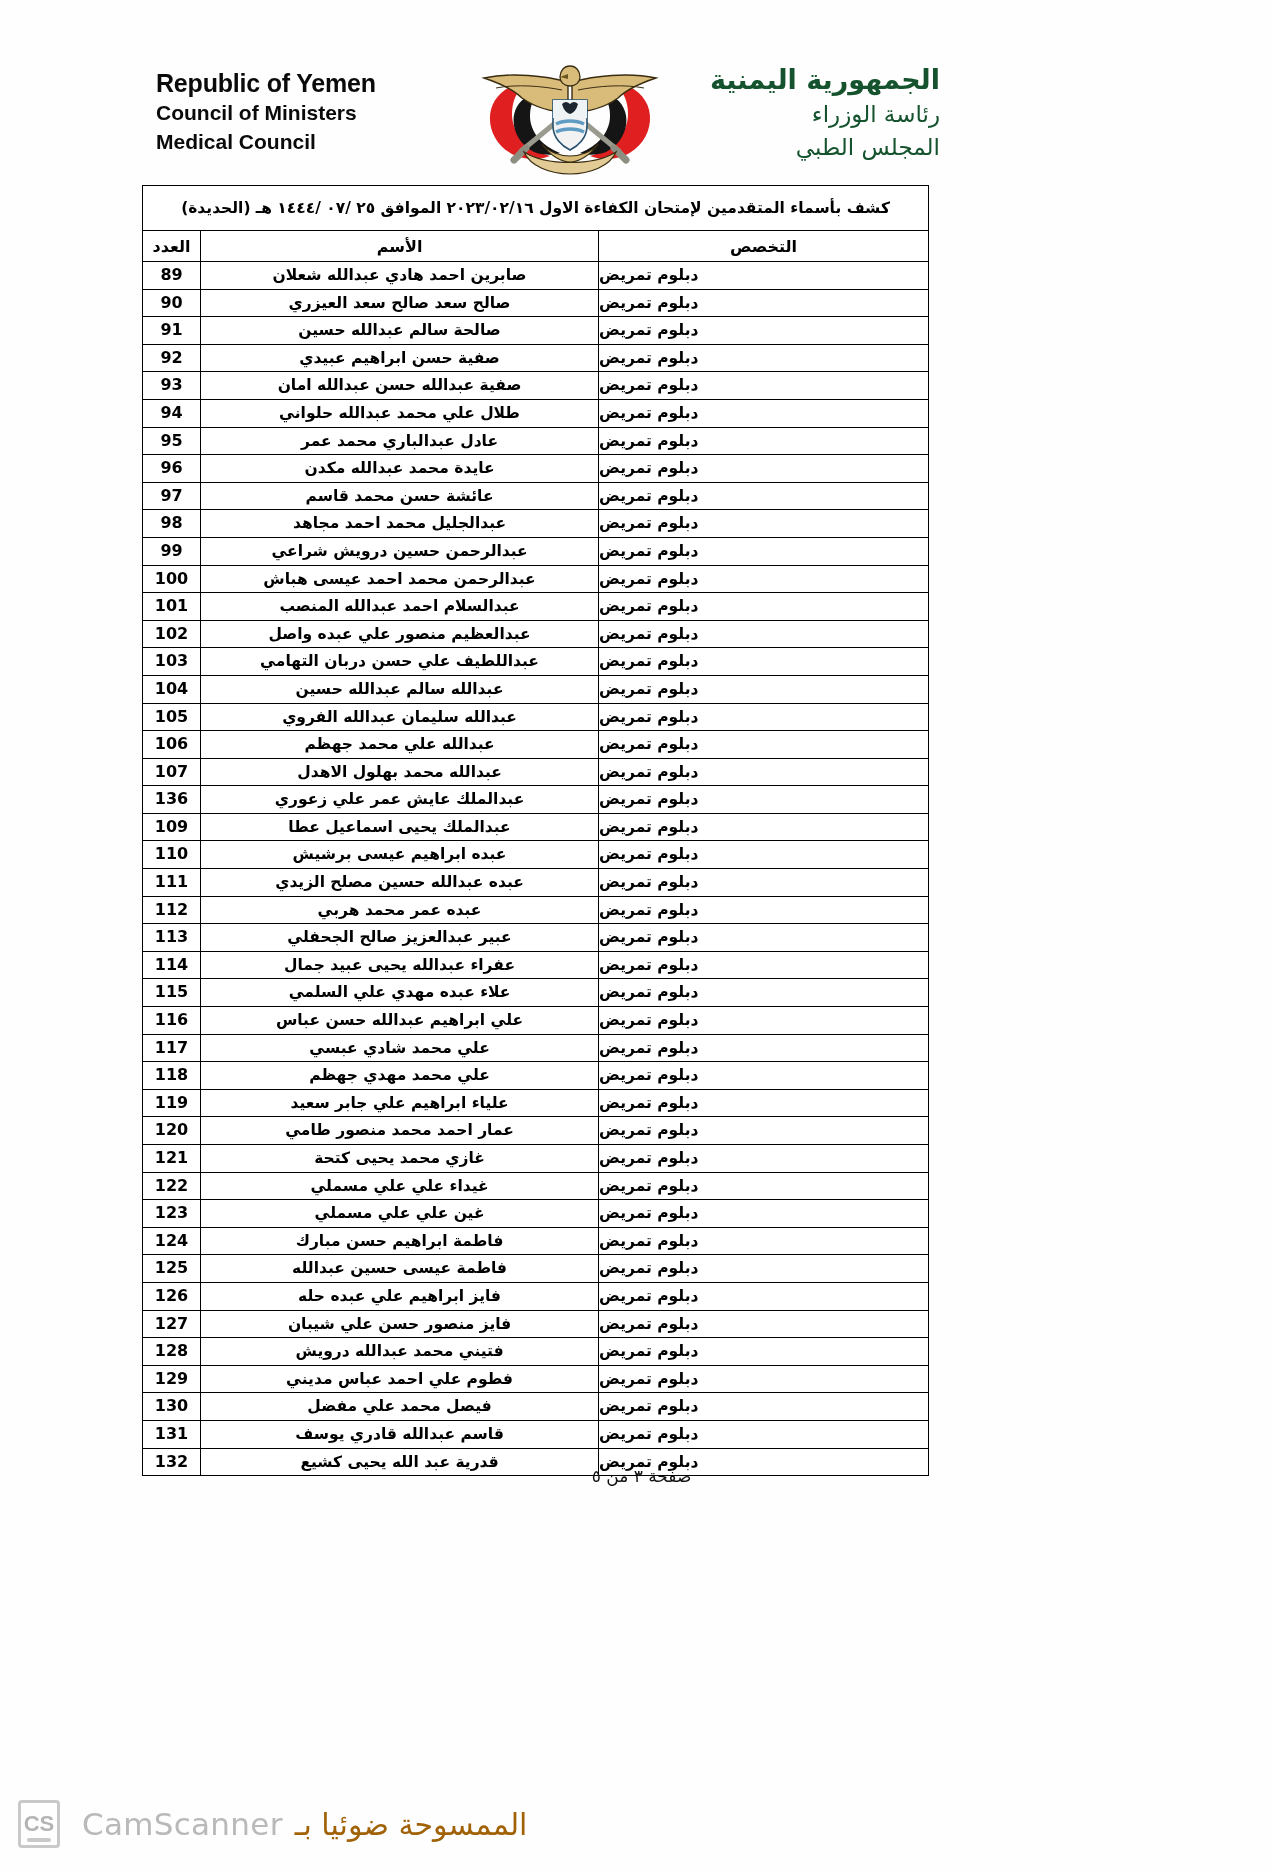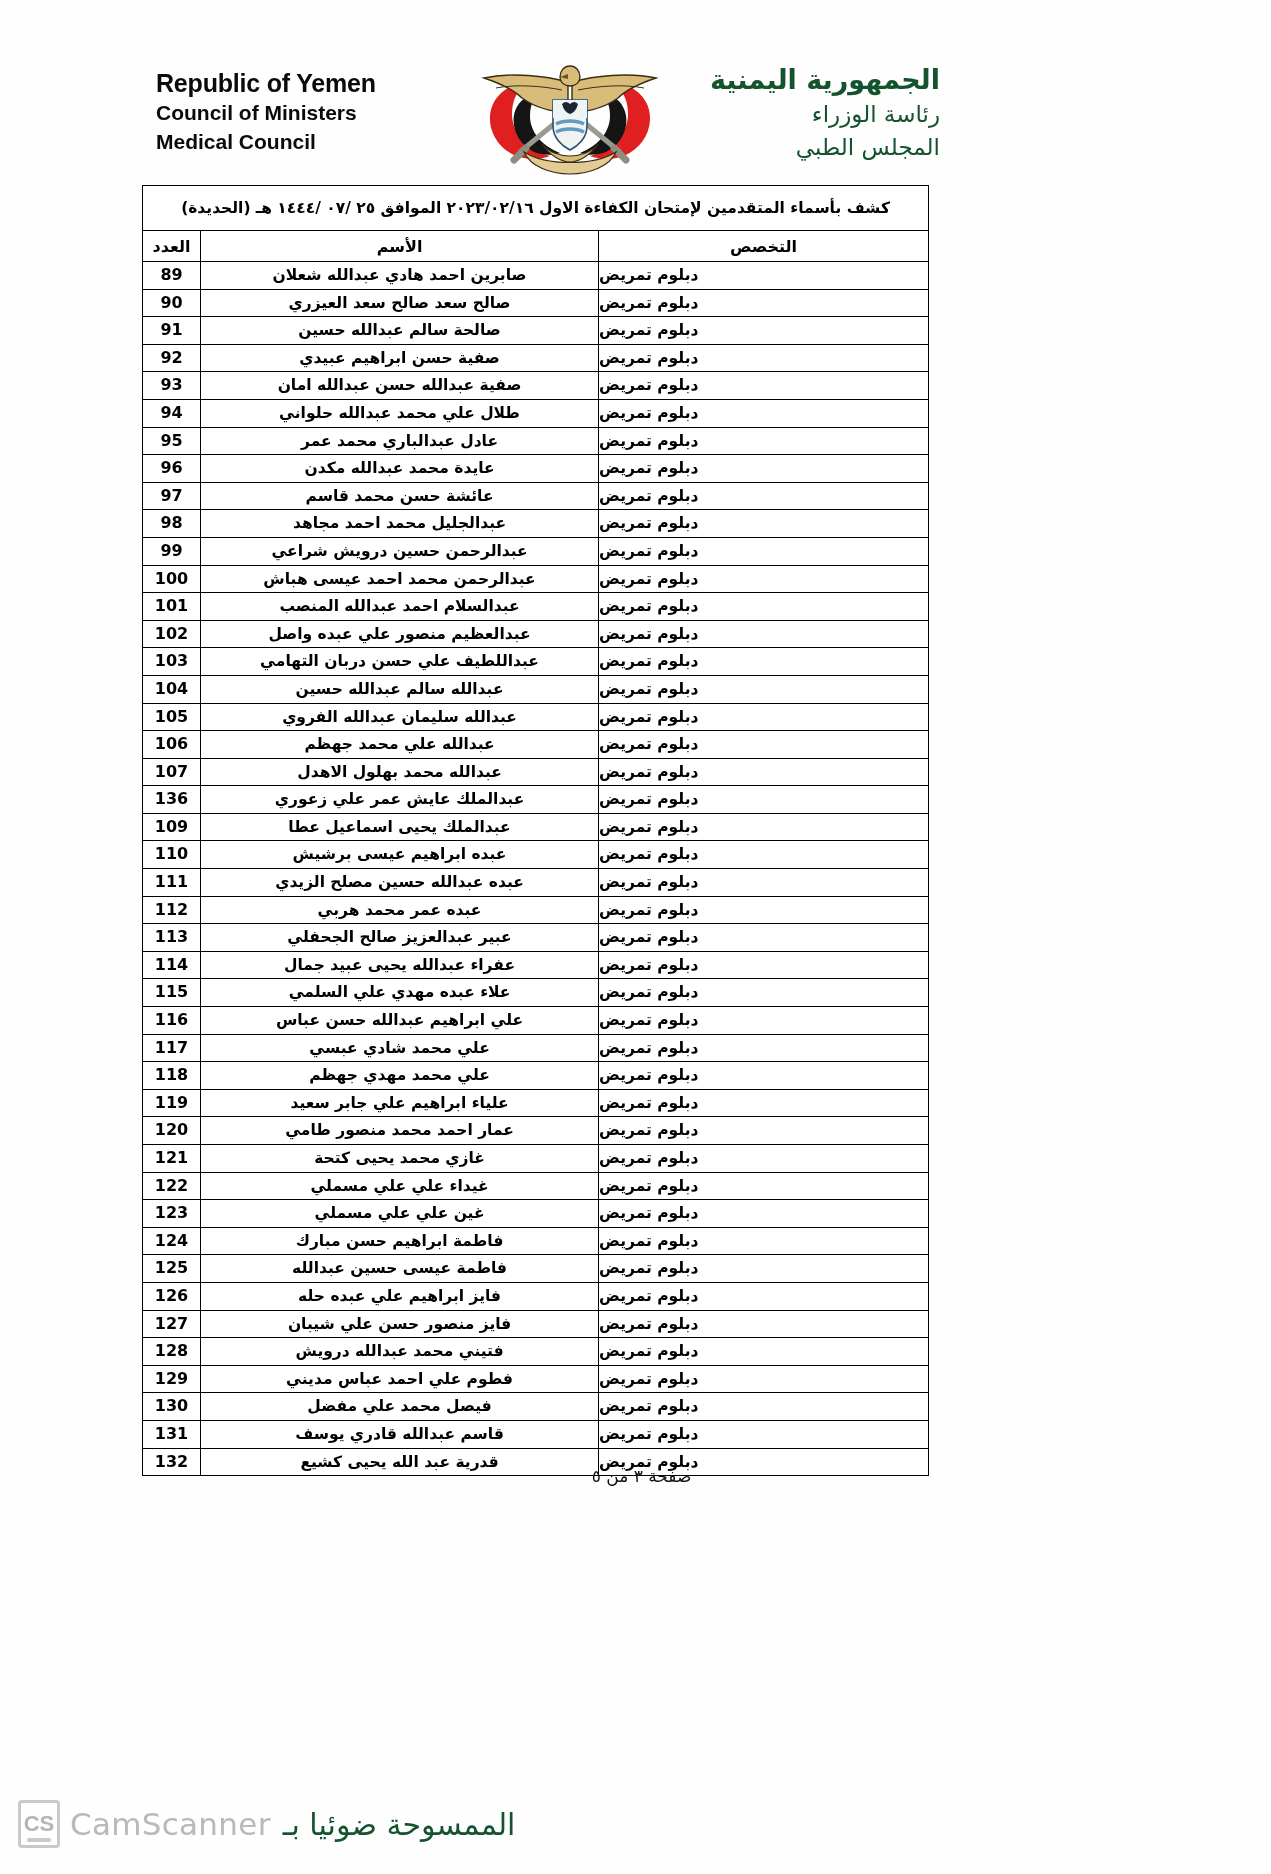--- a/index.html
+++ b/index.html
@@ -183,25 +183,26 @@
     height: 4px;
     background: #c9c9c9;
     border-radius: 2px;
   }
   #wm-text {
     font-family: "DejaVu Sans", sans-serif;
     font-size: 31px;
     color: #b9b9b9;
     white-space: nowrap;
     letter-spacing: 0.3px;
+    margin-left: 12px;
   }
   #wm-ar {
     font-family: "DejaVu Sans", sans-serif;
     font-size: 30px;
-    color: #14532d;
+    color: #a16207;
     direction: rtl;
     white-space: nowrap;
   }
   .wm-row { display:flex; align-items:center; gap: 12px; }
 </style>
 </head>
 <body>
 
 <div id="page">
 

